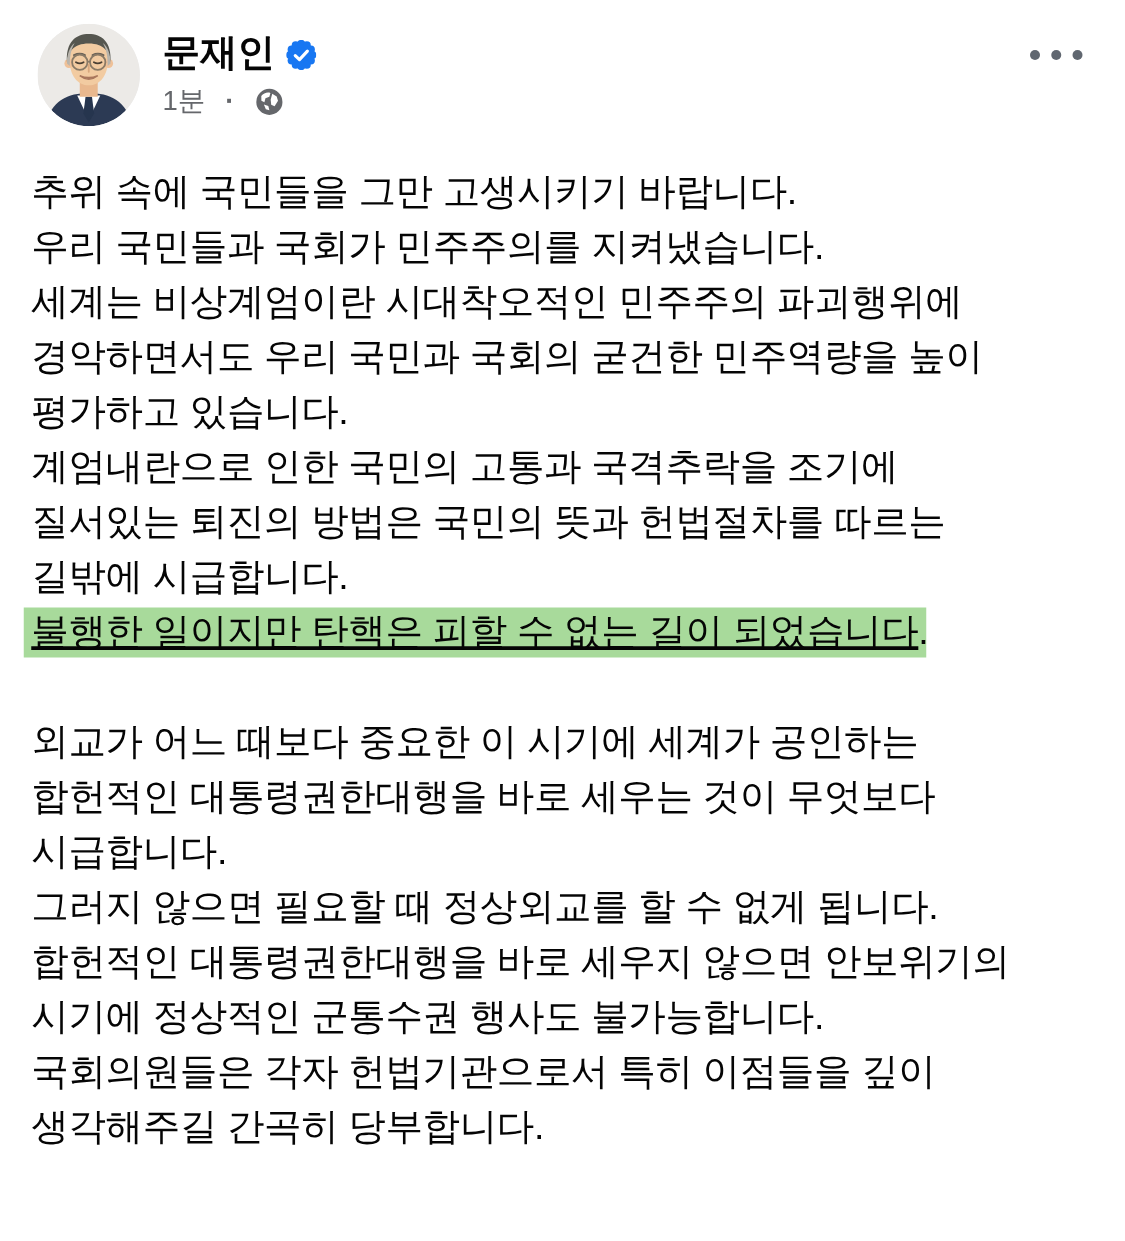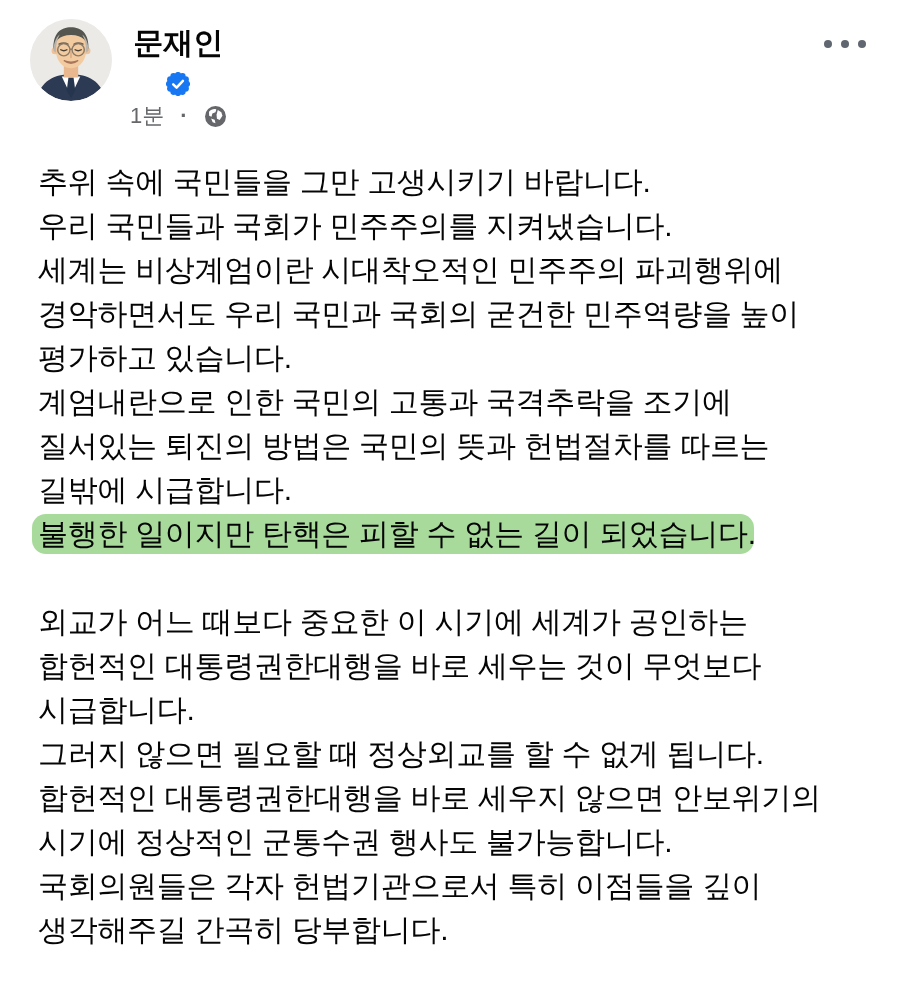--- a/index.html
+++ b/index.html
@@ -23,21 +23,21 @@
   .avatar {
     width: 82px; height: 82px;
     border-radius: 50%;
     overflow: hidden;
     flex: none;
     cursor: pointer;
     box-shadow: 0 0 0 1px rgba(0,0,0,0.07) inset;
   }
   .avatar svg { display: block; width: 100%; height: 100%; }
   .hdr-text { margin-left: 18px; padding-top: 6px; }
-  .name-row { display: flex; align-items: center; gap: 9px; flex-direction: column; }
+  .name-row { display: flex; align-items: center; gap: 9px; }
   .author {
     font-size: 30px;
     font-weight: 700;
     color: #050505;
     line-height: 36px;
     cursor: pointer;
   }
   .badge { display: inline-flex; margin-top: 2px; }
   .badge svg { display: block; }
   .meta-row {
@@ -66,33 +66,34 @@
   }
   .more-btn i {
     display: block;
     width: 8px; height: 8px;
     border-radius: 50%;
     background: #606770;
   }
 
   
   .post-body {
-    padding: 0 38px;
+    padding: 0 25px;
     margin-top: 31px;
     font-size: 30px;
     line-height: 44px;
     color: #050505;
     letter-spacing: -0.3px;
   }
   .post-line { white-space: nowrap; }
   .hl {
     background: var(--hl-color, #a8da9b);
-    border-radius: 14px;
+    border-radius: 0;
     padding: 3px 6px 4px 6px;
     margin: -3px -6px -4px -6px;
+    text-decoration: underline;
   }
 </style>
 </head>
 <body style="--hl-color: #a8da9b;">
 
 <div class="post">
 
   <header class="post-header">
 
     <div class="avatar">

